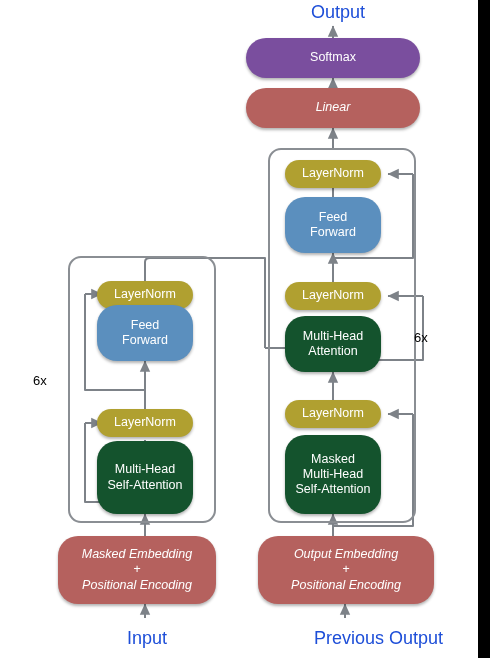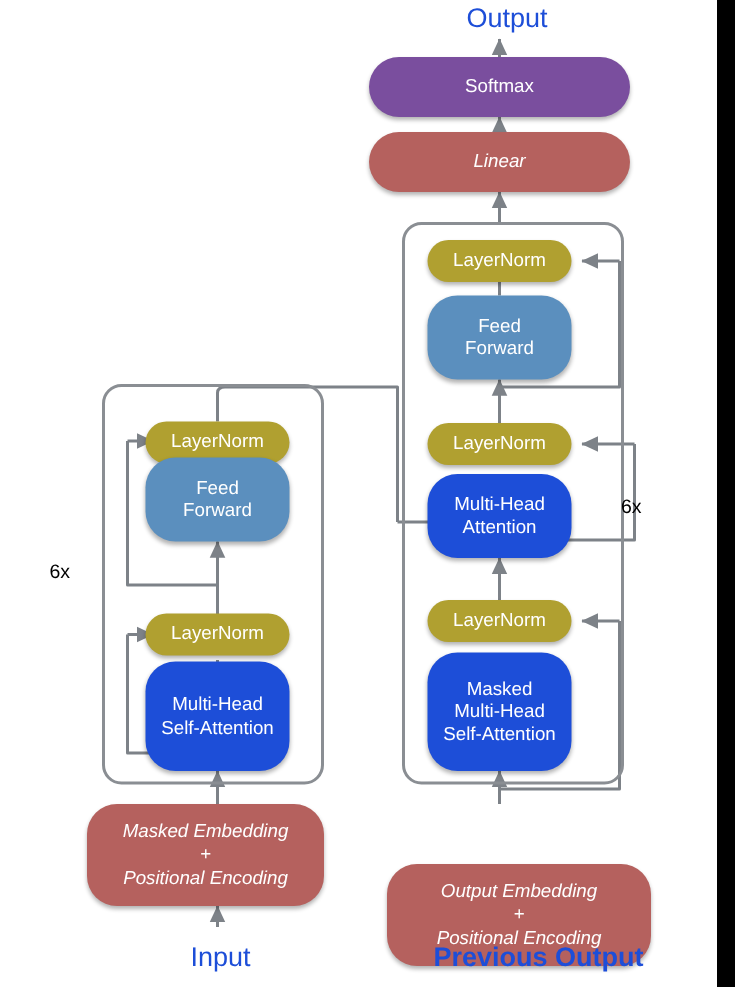--- a/index.html
+++ b/index.html
@@ -23,21 +23,21 @@
     line-height:1.22;
     font-size:12.5px;
     box-shadow:0 2px 3px rgba(0,0,0,0.30);
     box-sizing:border-box;
     z-index:3;
   }
   .node span{display:block;width:100%;white-space:pre-line;}
 
   .c-gold{background:#b0a030;}
   .c-blue{background:#5b8fbe;}
-  .c-green{background:#1d4ed8;}
+  .c-green{background:#14532d;}
   .c-red{background:#b5615e;font-style:italic;}
   .c-purple{background:#7a4e9e;}
 
   .stackbox{
     position:absolute;
     border:2px solid #8a8e93;
     border-radius:13px;
     background:transparent;
     z-index:1;
     box-sizing:border-box;
@@ -140,21 +140,21 @@
 Attention</span>
   </div>
   <div class="node c-gold" style="left:285px;top:400px;width:96px;height:28px;">
     <span>LayerNorm</span>
   </div>
   <div class="node c-green" style="left:285px;top:435px;width:96px;height:79px;">
     <span>Masked
 Multi-Head
 Self-Attention</span>
   </div>
-  <div class="node c-red" style="left:258px;top:536px;width:176px;height:68px;margin-top:40px;">
+  <div class="node c-red" style="left:258px;top:536px;width:176px;height:68px;">
     <span>Output Embedding
 +
 Positional Encoding</span>
   </div>
 
   <div class="node c-gold" style="left:97px;top:281px;width:96px;height:28px;">
     <span>LayerNorm</span>
   </div>
   <div class="node c-blue" style="left:97px;top:305px;width:96px;height:56px;">
     <span>Feed
@@ -168,19 +168,19 @@
 Self-Attention</span>
   </div>
   <div class="node c-red" style="left:58px;top:536px;width:158px;height:68px;">
     <span>Masked Embedding
 +
 Positional Encoding</span>
   </div>
 
   <div class="cap" style="left:311px;top:2px;">Output</div>
   <div class="cap" style="left:127px;top:628px;">Input</div>
-  <div class="cap" style="left:289px;top:628px;font-weight:bold;">Previous Output</div>
+  <div class="cap" style="left:314px;top:628px;">Previous Output</div>
 
   <div class="repeat" style="left:33px;top:373px;">6x</div>
   <div class="repeat" style="left:414px;top:330px;">6x</div>
 
   <div id="rightstrip"></div>
 </div>
 
 </body></html>

